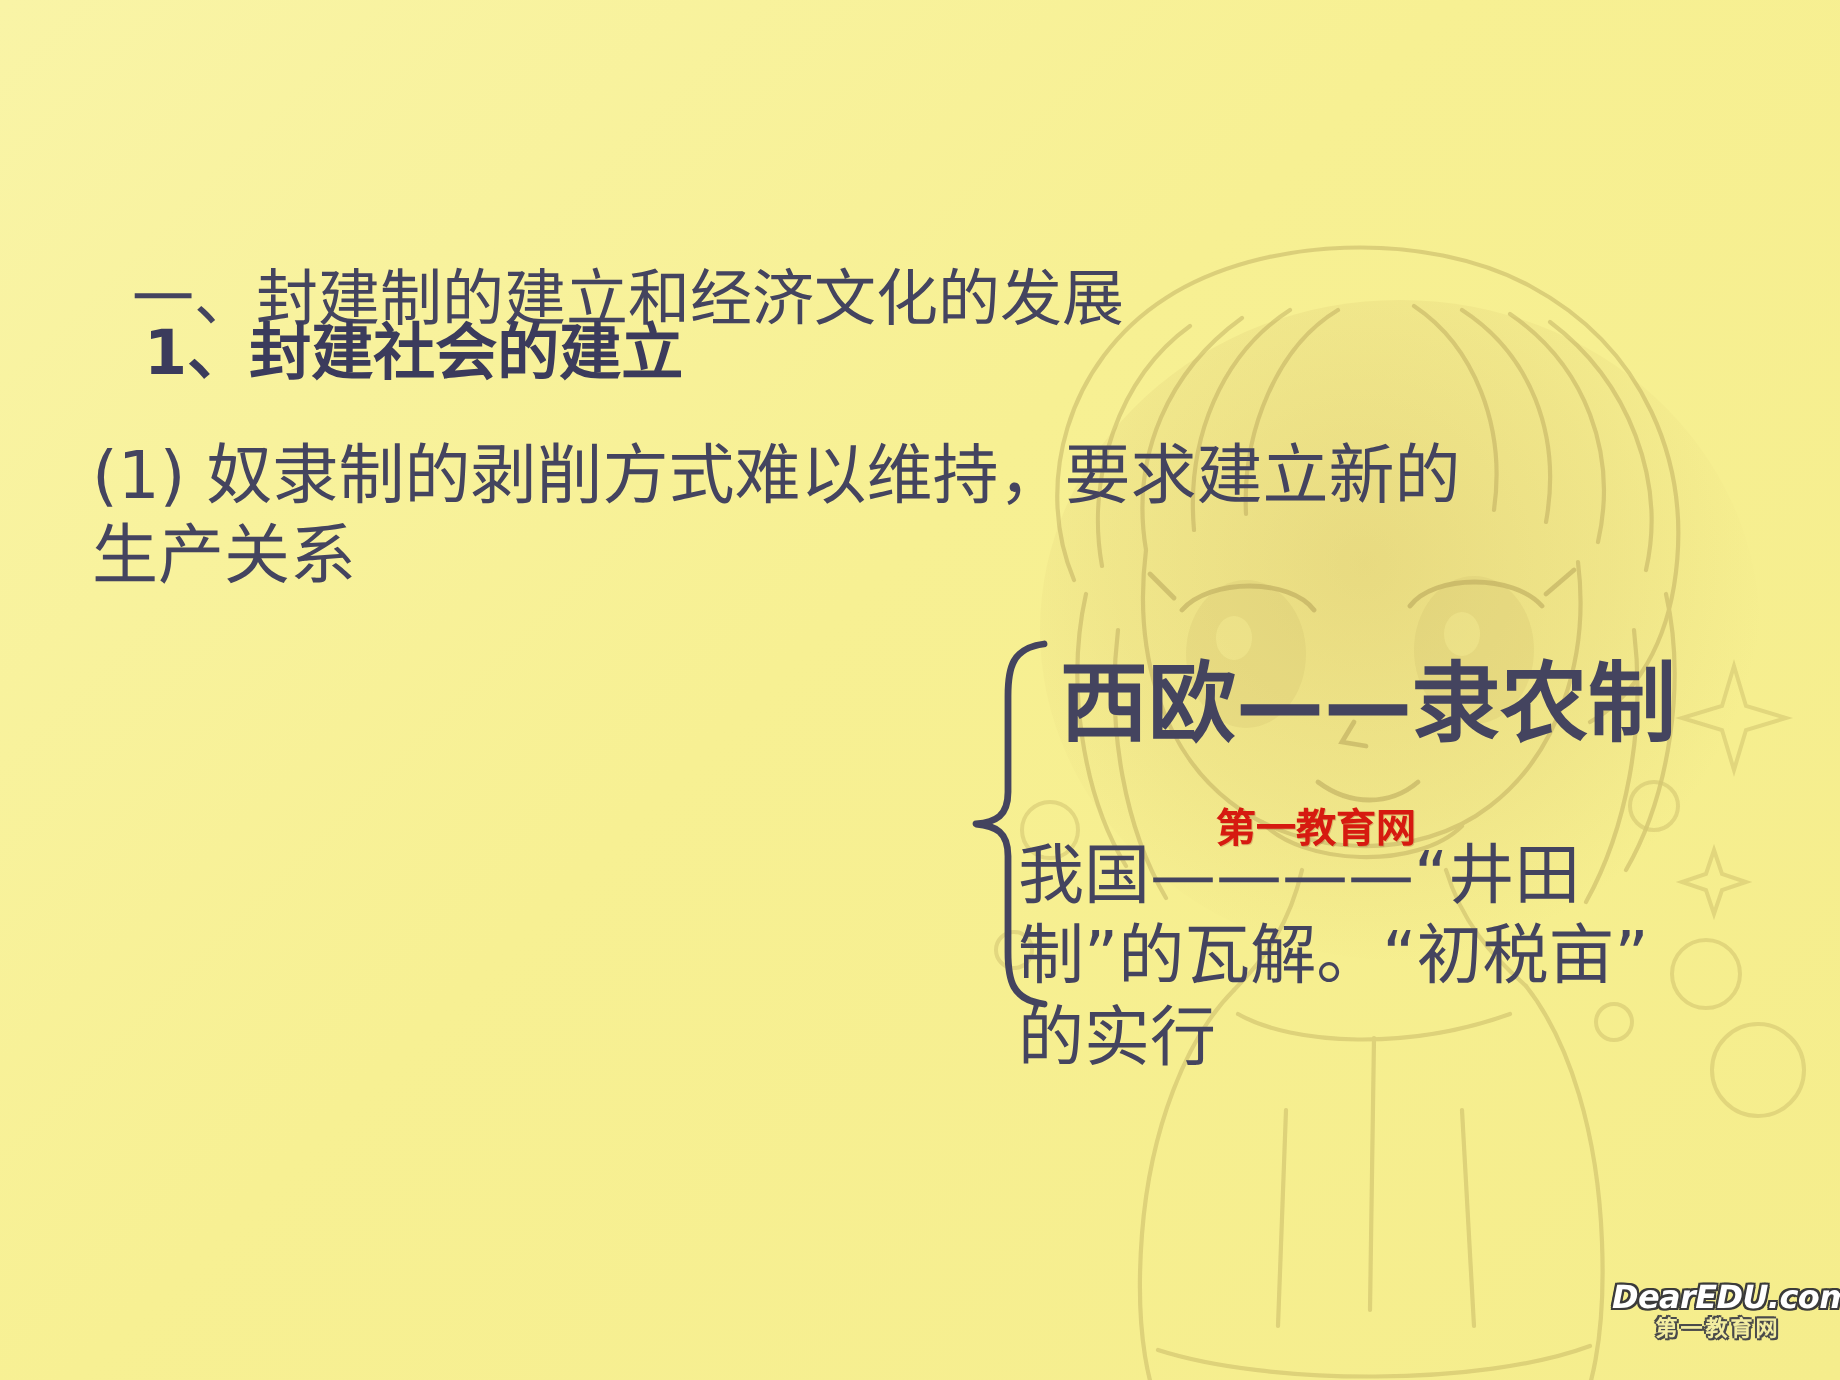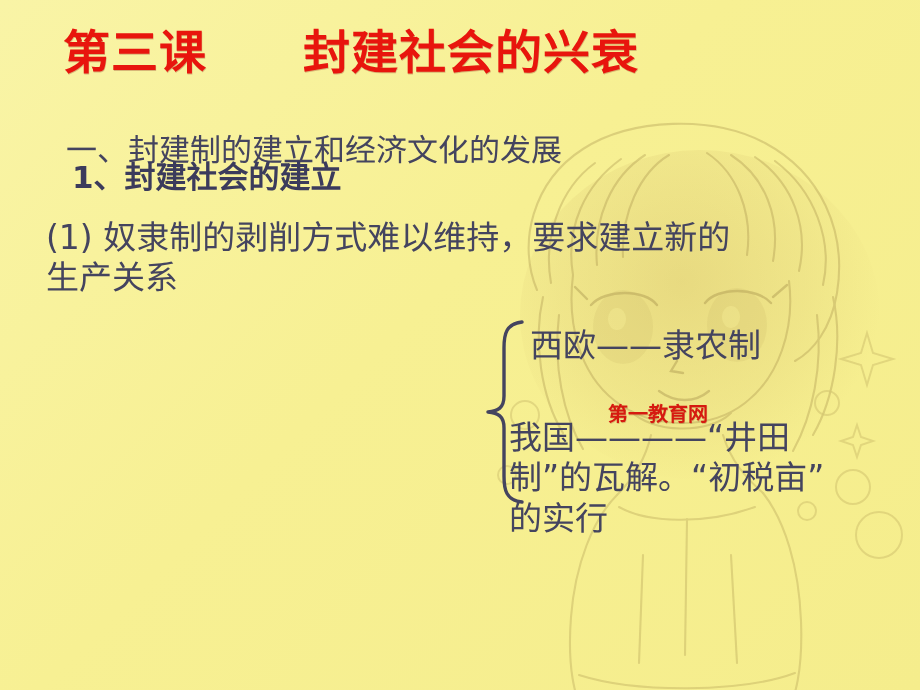--- a/index.html
+++ b/index.html
@@ -102,22 +102,22 @@
     top: 318px;
     width: 46px;
     height: 188px;
     pointer-events: none;
   }
   #brace svg { display:block; width:100%; height:100%; }
 
   #branch-a {
     left: 530px;
     top: 328px;
-    font-size: 33px;
-    font-weight: 400;
+    font-size: 44px;
+    font-weight: 700;
     color: #44445f;
   }
 
   #branch-b {
     left: 509px;
     top: 418px;
     width: 330px;
     font-size: 33px;
     line-height: 1.22;
     font-weight: 500;
@@ -256,21 +256,20 @@
         <circle cx="372" cy="288" r="12"></circle>
         <circle cx="398" cy="372" r="17"></circle>
         <circle cx="352" cy="396" r="9"></circle>
         <circle cx="424" cy="420" r="23"></circle>
         <circle cx="70" cy="300" r="14"></circle>
         <circle cx="52" cy="360" r="9"></circle>
       </g>
     </svg>
   </div>
 
-  <div class="t" id="title">第三课　　封建社会的兴衰</div>
 
   <div class="t" id="line-one">一、封建制的建立和经济文化的发展</div>
 
   <div class="t" id="line-two">1、封建社会的建立</div>
 
   <div class="t" id="para-1">(1) 奴隶制的剥削方式难以维持，要求建立新的生产关系</div>
 
 
   <div id="brace">
     <svg viewBox="0 0 46 188" xmlns="http://www.w3.org/2000/svg">
@@ -284,14 +283,18 @@
     </svg>
   </div>
 
   <div class="t" id="branch-a">西欧——隶农制</div>
 
   <div class="t" id="branch-b">我国————“井田制”的瓦解。“初税亩”的实行</div>
 
   <div id="annot">第一教育网</div>
 
 
+  <div id="logo">
+    <span id="logo-main">DearEDU.com</span>
+    <span id="logo-sub">第一教育网</span>
+  </div>
 
 </div>
 
 </body></html>

